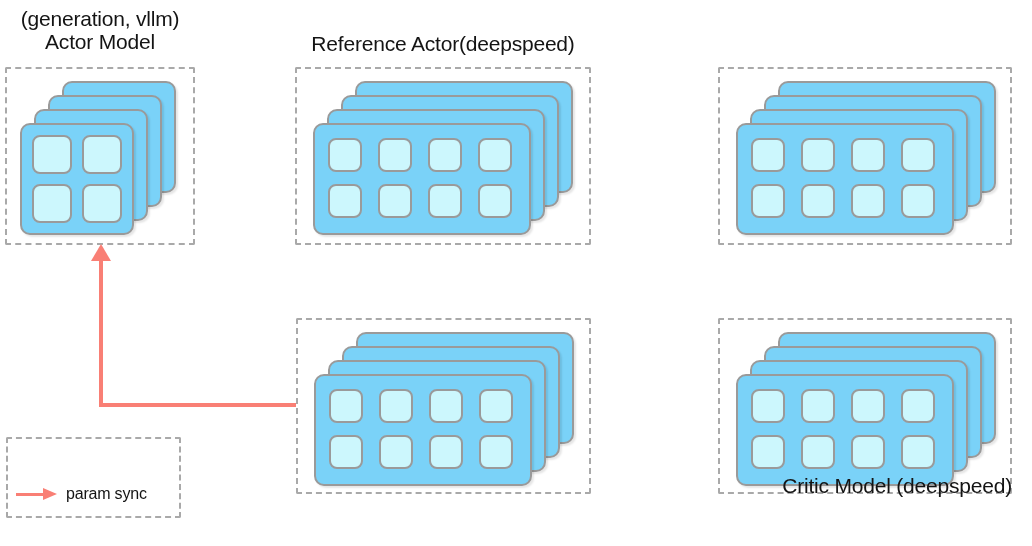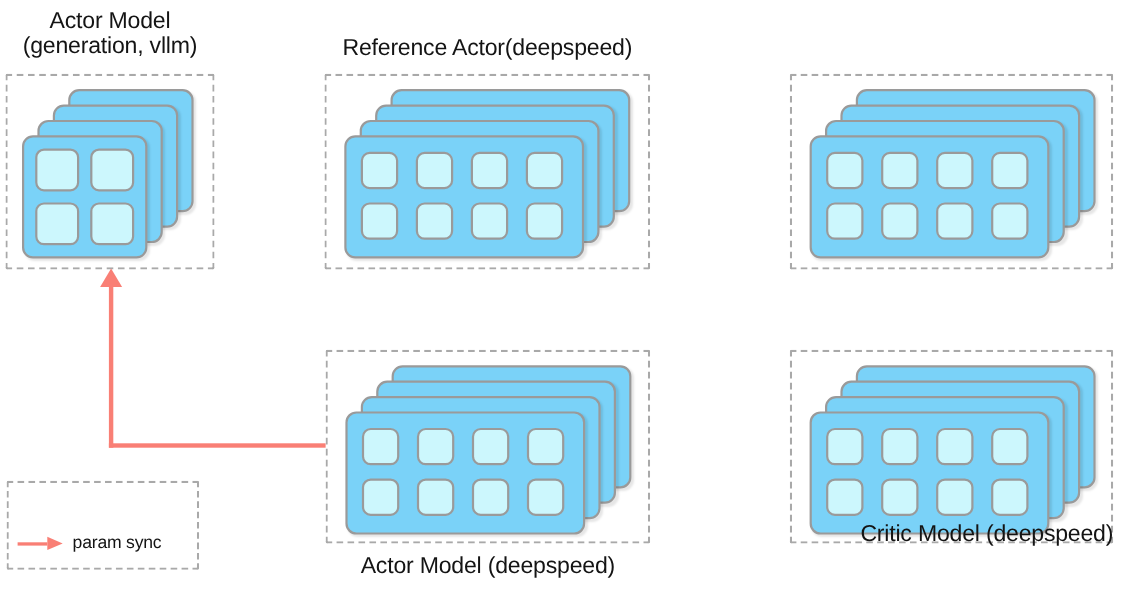--- a/index.html
+++ b/index.html
@@ -107,22 +107,22 @@
     color: var(--text, #111);
     white-space: nowrap;
   }
 </style>
 </head>
 <body>
 
 <div class="canvas">
 
   <div class="label g1-label">
+    <span>(generation, vllm)</span>
     <span>Actor Model</span>
-    <span>(generation, vllm)</span>
   </div>
   <div class="dashed-box g1-box">
     <div>
       <div class="layer narrow l3"></div>
       <div class="layer narrow l2"></div>
       <div class="layer narrow l1"></div>
       <div class="card narrow" style="grid-template-columns: repeat(2, 1fr);">
           <div class="cell"></div>
           <div class="cell"></div>
           <div class="cell"></div>
@@ -178,21 +178,20 @@
           <div class="cell"></div>
           <div class="cell"></div>
           <div class="cell"></div>
           <div class="cell"></div>
           <div class="cell"></div>
           <div class="cell"></div>
           <div class="cell"></div>
         </div>
     </div>
   </div>
-  <div class="label g4-label">Actor Model (deepspeed)</div>
 
   <div class="dashed-box g5-box">
     <div>
       <div class="layer wide l3"></div>
       <div class="layer wide l2"></div>
       <div class="layer wide l1"></div>
       <div class="card wide" style="grid-template-columns: repeat(4, 1fr);">
           <div class="cell"></div>
           <div class="cell"></div>
           <div class="cell"></div>

